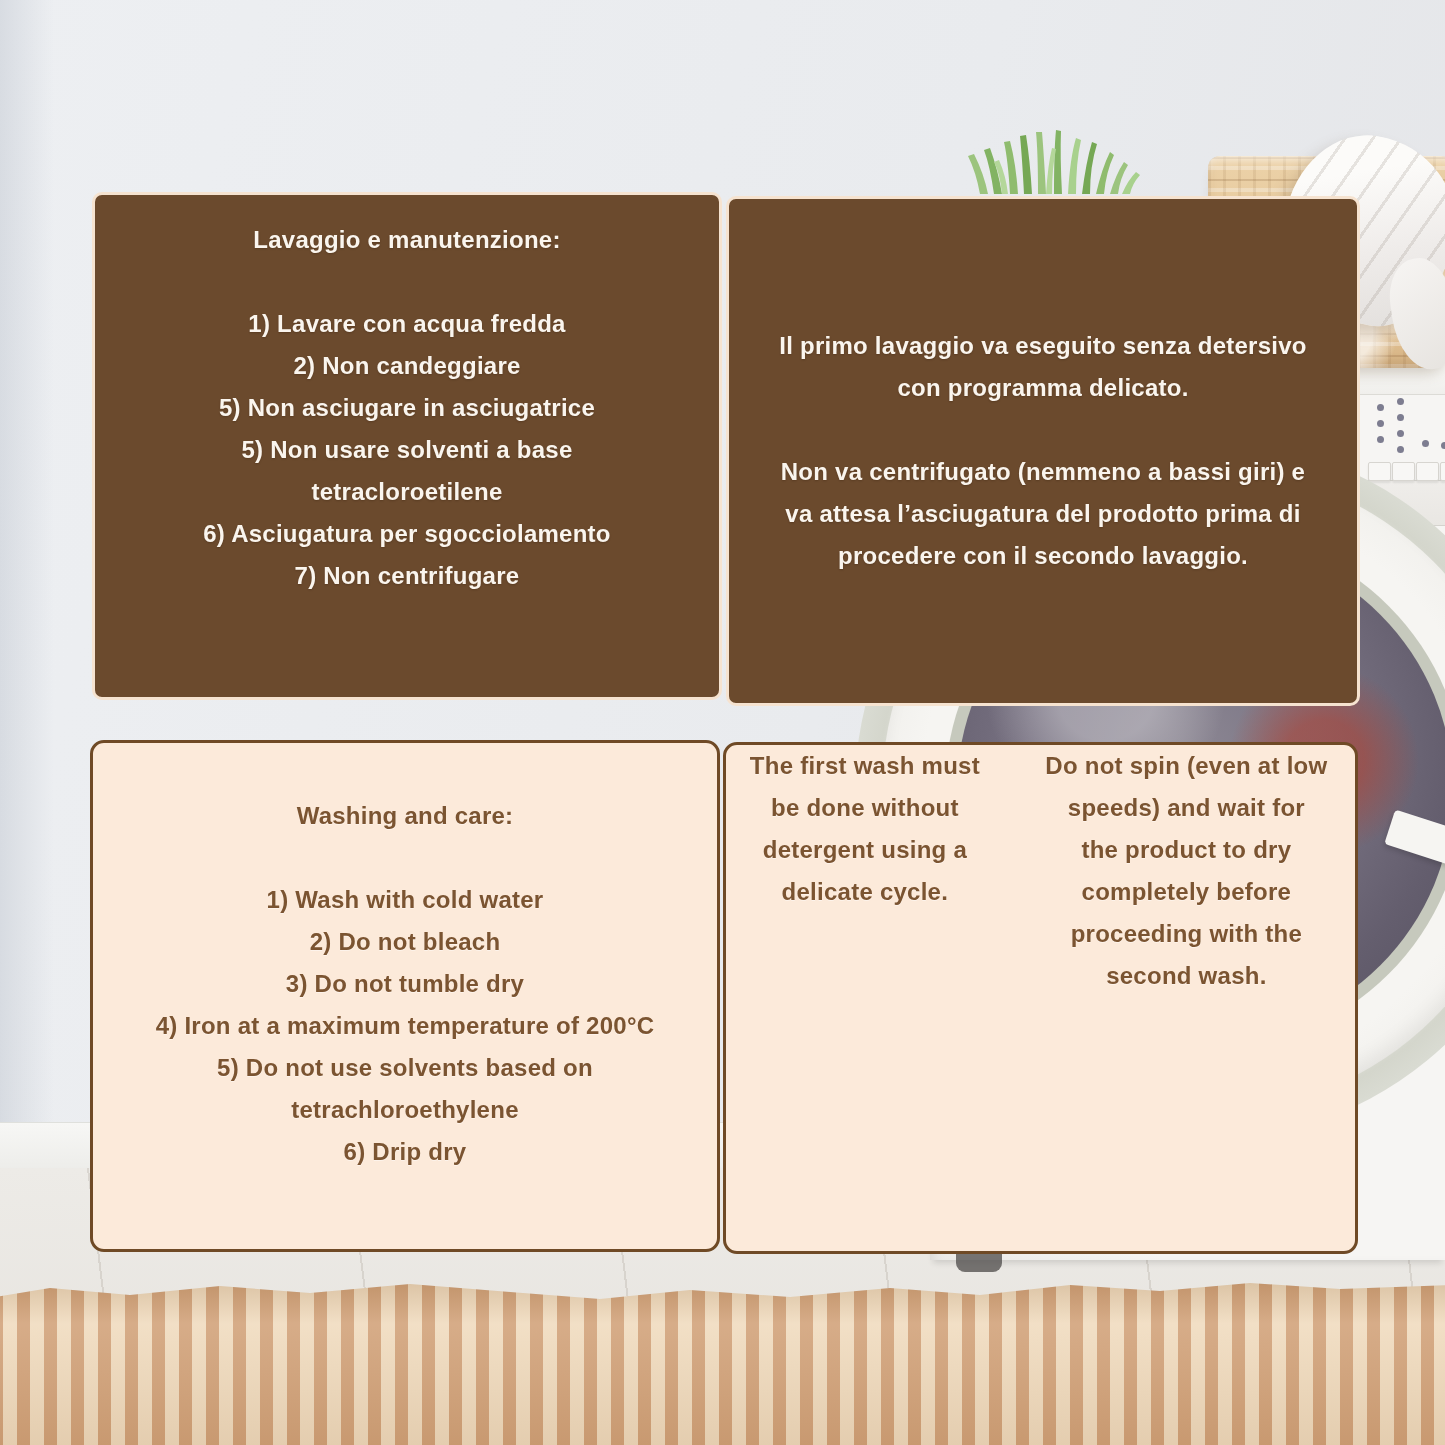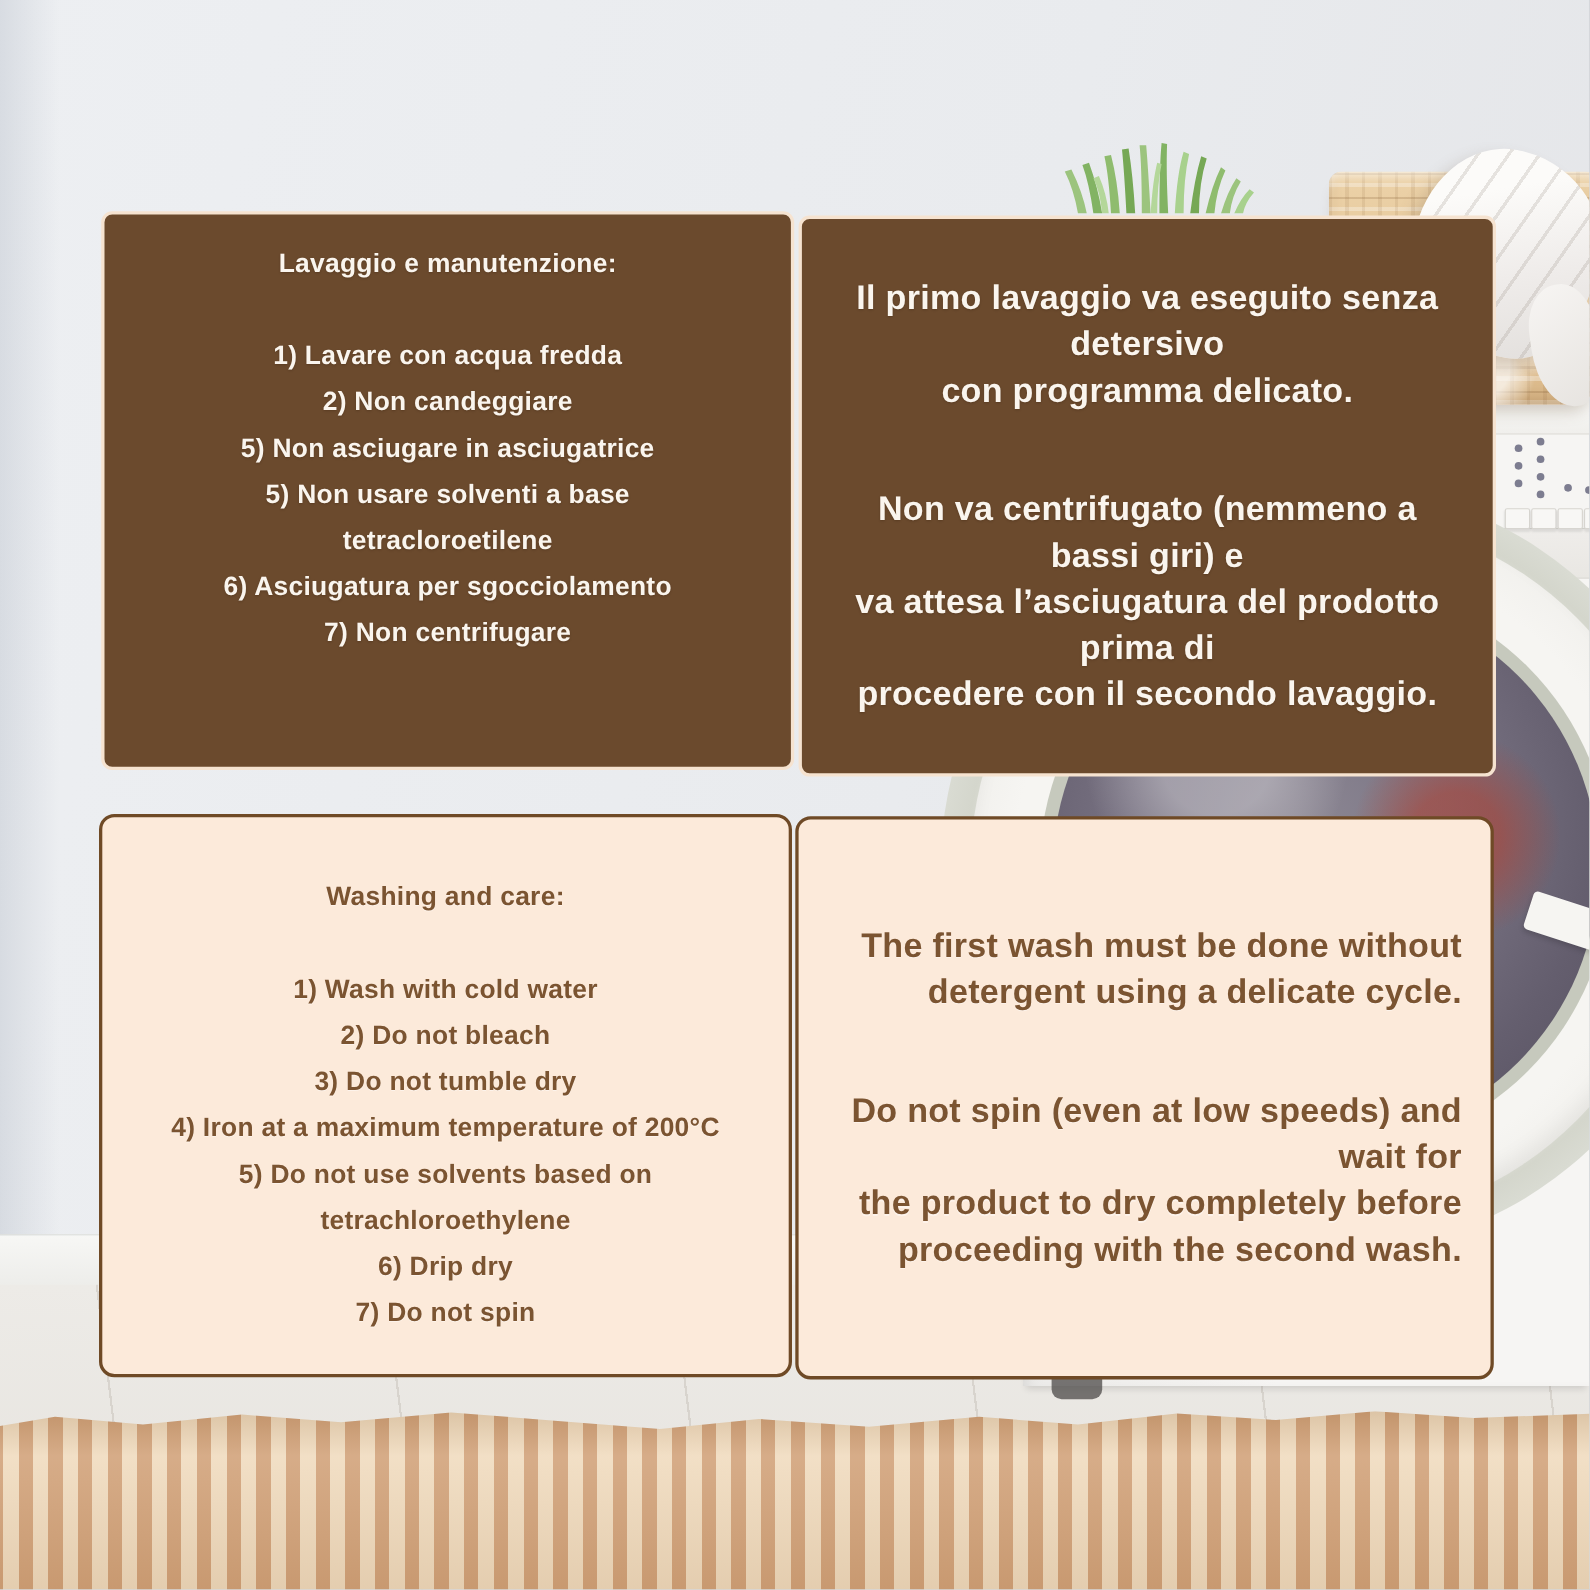--- a/index.html
+++ b/index.html
@@ -78,23 +78,23 @@
       repeating-linear-gradient(90deg,#d1a178 0 13px,#f0dbbe 13px 27px);
     clip-path:polygon(0 18px,60px 8px,140px 15px,230px 6px,320px 13px,420px 4px,520px 12px,610px 19px,700px 10px,800px 17px,900px 8px,990px 15px,1080px 5px,1170px 11px,1260px 3px,1350px 9px,1465px 5px,1465px 168px,0 168px);
     filter:blur(.4px);}
   
   .box{position:absolute;box-sizing:border-box;text-align:center;font-weight:700;letter-spacing:.25px;}
   .box-brown{background:#6b4a2d;border:3px solid #f6e3d0;border-radius:10px;color:#faf5ee;}
   .box-cream{background:#fceada;border:3px solid #6f4a26;border-radius:14px;color:#7b5431;}
   .tl{left:92px;top:192px;width:630px;height:508px;padding:24px 10px 0;}
   .tr{left:726px;top:196px;width:634px;height:510px;display:flex;flex-direction:column;justify-content:center;gap:42px;padding:0 14px;}
   .bl{left:90px;top:740px;width:630px;height:512px;padding:52px 8px 16px;}
-  .br{left:723px;top:742px;width:635px;height:512px;display:flex;flex-direction:column;justify-content:center;gap:42px;padding:0 14px;text-align:right;}
+  .br{left:723px;top:742px;width:635px;height:512px;display:flex;flex-direction:row;justify-content:center;gap:42px;padding:0 14px;}
   .box h2{font-size:24px;line-height:42px;margin:0 0 42px;font-weight:700;}
-  .box p{margin:12px;font-size:31px;line-height:42px;white-space:pre-line;}
+  .box p{margin:0;font-size:24px;line-height:42px;white-space:pre-line;}
   .items div{font-size:24px;line-height:42px;white-space:pre-line;}
   .box-brown h2,.box-brown p,.box-brown .items div{text-shadow:0 1px 2px rgba(40,20,5,.25);}
   .box-cream h2,.box-cream p,.box-cream .items div{text-shadow:0 1px 0 rgba(255,255,255,.45);}
 </style>
 </head>
 <body>
 
 <div class="stage">
 
   <div class="wall-corner"></div>
@@ -173,21 +173,20 @@
   <section class="box box-cream bl">
     <h2>Washing and care:</h2>
     <div class="items">
         <div>1) Wash with cold water</div>
         <div>2) Do not bleach</div>
         <div>3) Do not tumble dry</div>
         <div>4) Iron at a maximum temperature of 200°C</div>
         <div>5) Do not use solvents based on
 tetrachloroethylene</div>
         <div>6) Drip dry</div>
-        <div>7) Do not spin</div>
       </div>
   </section>
 
   <section class="box box-cream br">
     <p>The first wash must be done without
 detergent using a delicate cycle.</p>
     <p>Do not spin (even at low speeds) and wait for
 the product to dry completely before
 proceeding with the second wash.</p>
   </section>

